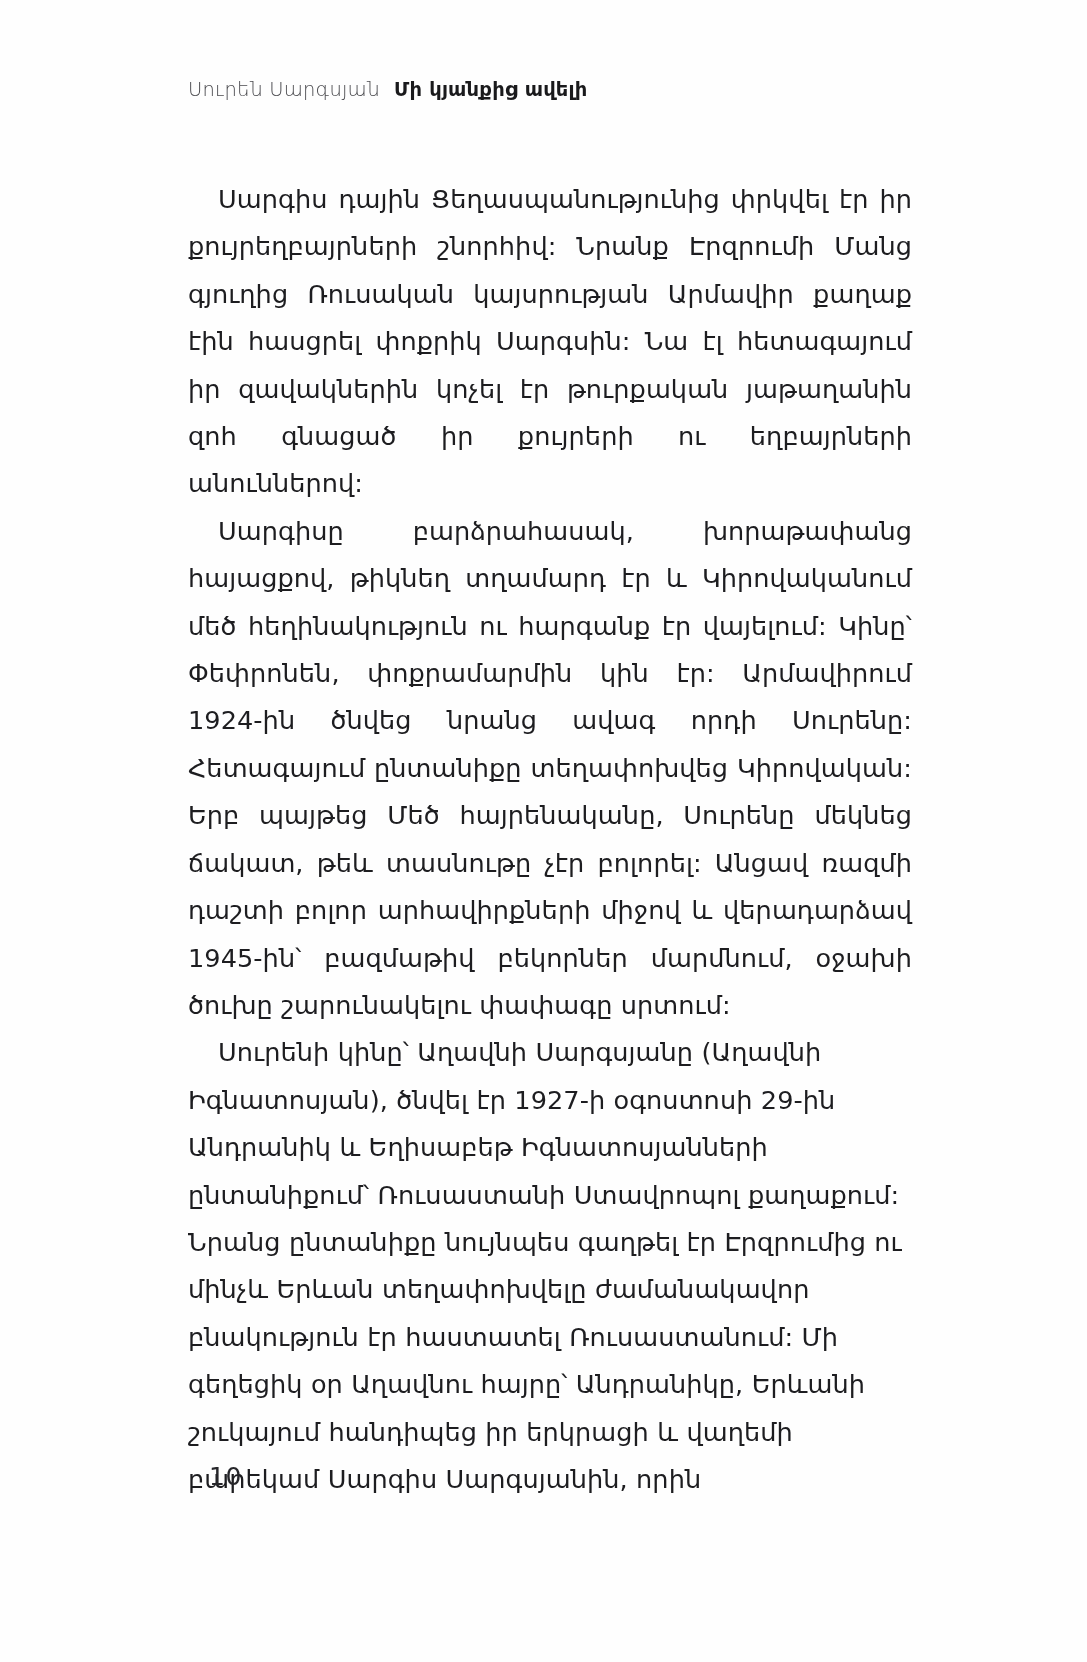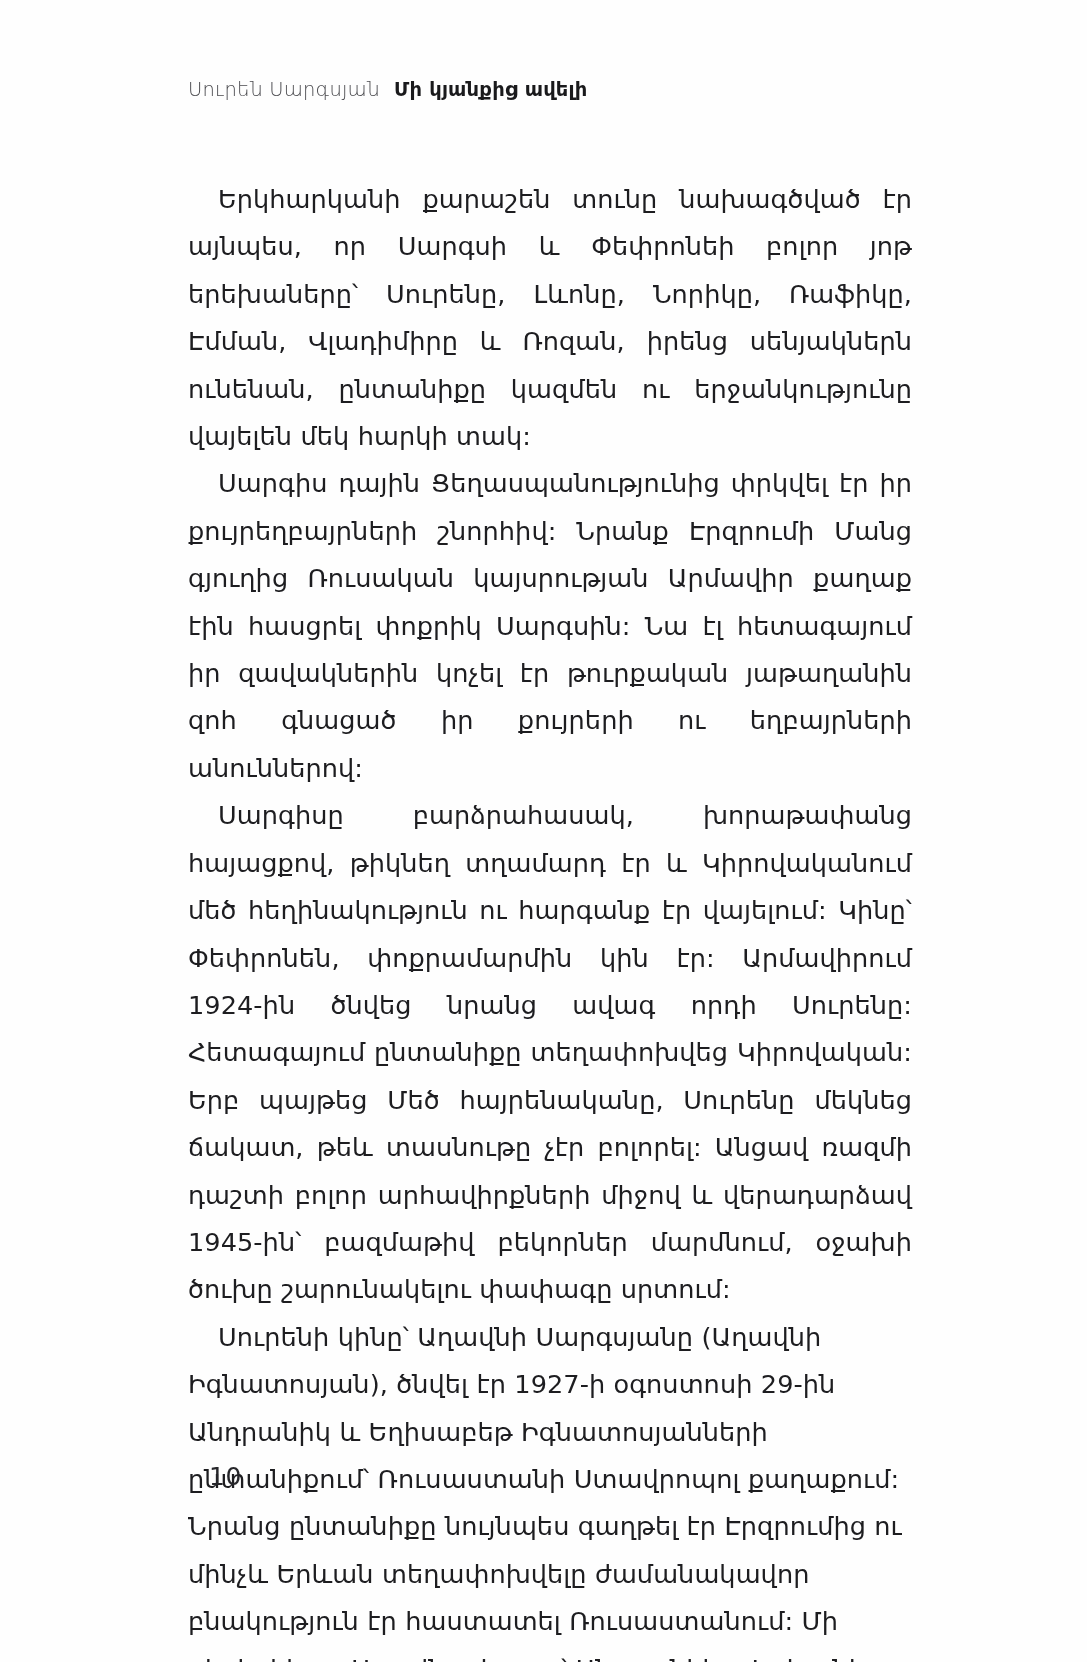--- a/index.html
+++ b/index.html
@@ -81,21 +81,20 @@
 </head>
 <body>
 
 <div class="page">
 
   <div class="running-head">
     <span class="author">Սուրեն Սարգսյան</span><span class="title">Մի կյանքից ավելի</span>
   </div>
 
   <div class="textblock">
-    <p class="para">Երկհարկանի քարաշեն տունը նախագծված էր այնպես, որ Սարգսի և Փեփրոնեի բոլոր յոթ երեխաները՝ Սուրենը, Լևոնը, Նորիկը, Ռաֆիկը, Էմման, Վլադիմիրը և Ռոզան, իրենց սենյակներն ունենան, ընտանիքը կազմեն ու երջանկությունը վայելեն մեկ հարկի տակ:</p>
     <p class="para">Սարգիս դային Ցեղասպանությունից փրկվել էր իր քույրեղբայրների շնորհիվ: Նրանք Էրզրումի Մանց գյուղից Ռուսական կայսրության Արմավիր քաղաք էին հասցրել փոքրիկ Սարգսին: Նա էլ հետագայում իր զավակներին կոչել էր թուրքական յաթաղանին զոհ գնացած իր քույրերի ու եղբայրների անուններով:</p>
     <p class="para">Սարգիսը բարձրահասակ, խորաթափանց հայացքով, թիկնեղ տղամարդ էր և Կիրովականում մեծ հեղինակություն ու հարգանք էր վայելում: Կինը՝ Փեփրոնեն, փոքրամարմին կին էր: Արմավիրում 1924-ին ծնվեց նրանց ավագ որդի Սուրենը: Հետագայում ընտանիքը տեղափոխվեց Կիրովական: Երբ պայթեց Մեծ հայրենականը, Սուրենը մեկնեց ճակատ, թեև տասնութը չէր բոլորել: Անցավ ռազմի դաշտի բոլոր արհավիրքների միջով և վերադարձավ 1945-ին՝ բազմաթիվ բեկորներ մարմնում, օջախի ծուխը շարունակելու փափագը սրտում:</p>
     <p class="para last">Սուրենի կինը՝ Աղավնի Սարգսյանը (Աղավնի Իգնատոսյան), ծնվել էր 1927-ի օգոստոսի 29-ին Անդրանիկ և Եղիսաբեթ Իգնատոսյանների ընտանիքում՝ Ռուսաստանի Ստավրոպոլ քաղաքում: Նրանց ընտանիքը նույնպես գաղթել էր Էրզրումից ու մինչև Երևան տեղափոխվելը ժամանակավոր բնակություն էր հաստատել Ռուսաստանում: Մի գեղեցիկ օր Աղավնու հայրը՝ Անդրանիկը, Երևանի շուկայում հանդիպեց իր երկրացի և վաղեմի բարեկամ Սարգիս Սարգսյանին, որին</p>
   </div>
 
   <div class="folio">10</div>
 
 </div>
 
 </body></html>

